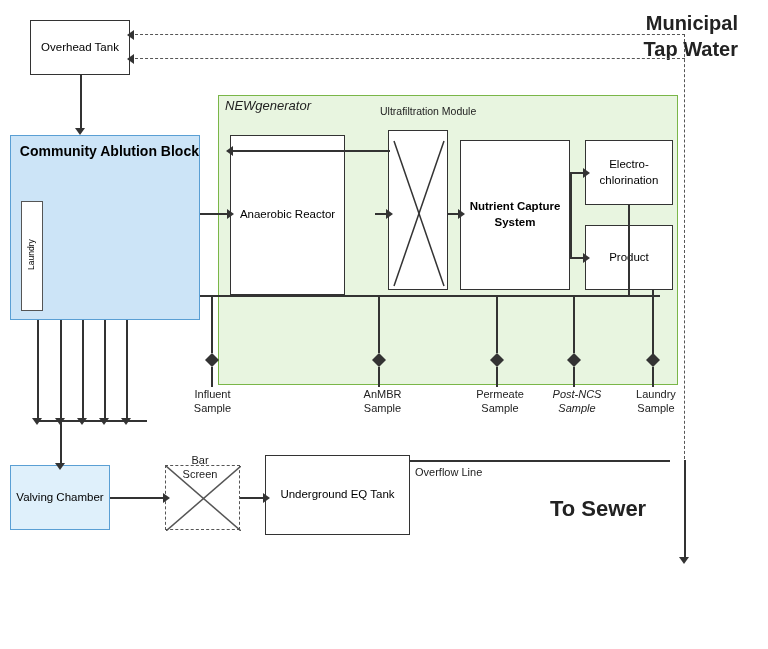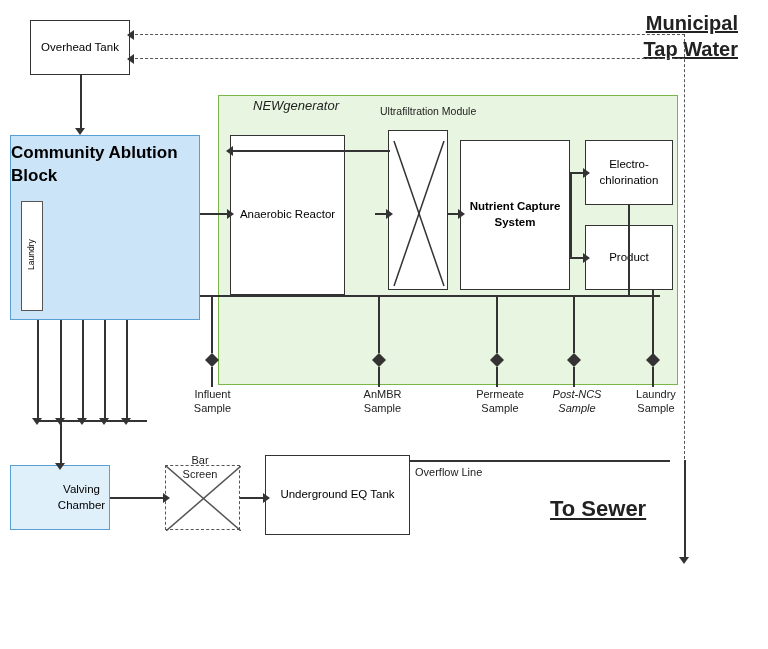--- a/index.html
+++ b/index.html
@@ -31,21 +31,20 @@
       line-height: 1.35;
       padding: 4px;
     }
     .box-blue {
       background: #cce4f7;
       border-color: #5a9fd4;
     }
     .box-light-blue {
       background: #dff0fb;
       border-color: #5a9fd4;
-      padding-left: 47px;
     }
     .box-green-region {
       position: absolute;
       background: #e8f5e0;
       border: 1.5px solid #7ab648;
     }
     
     .line-h {
       position: absolute;
       height: 1.5px;
@@ -91,21 +90,20 @@
     .label-text {
       position: absolute;
       font-size: 11px;
       color: #222;
       text-align: center;
       line-height: 1.3;
     }
     .label-large {
       font-size: 18px;
       font-weight: bold;
-      text-decoration: underline;
     }
     
     .valve {
       position: absolute;
       width: 14px;
       height: 14px;
     }
     .valve svg {
       width: 100%;
       height: 100%;
@@ -144,34 +142,34 @@
 
   <div class="line-dashed-h" style="left:130px; top:58px; width:555px;"></div>
   <div class="arrow-left" style="left:127px; top:54px;"></div>
 
   <div class="line-dashed-v" style="left:684px; top:34px; height:430px;"></div>
 
   <div class="line-v" style="left:80px; top:75px; height:55px;"></div>
   <div class="arrow-down" style="left:75px; top:128px;"></div>
 
   <div class="box box-blue" style="left:10px; top:135px; width:190px; height:185px;">
-    <span style="position:absolute; top:6px; left:0; right:0; text-align:left; font-weight:bold; font-size:17px;">Community Ablution Block</span>
+    <span style="position:absolute; top:6px; left:0; right:0; text-align:right; font-weight:bold; font-size:14px;">Community Ablution Block</span>
 
     <div style="position:absolute; bottom:8px; left:10px; display:flex; gap:4px; height:110px;">
       <div class="sub-box" style="width:22px; height:110px; border:1px solid #555; background:#fff; font-size:8.5px; display:flex; align-items:center; justify-content:center; writing-mode:vertical-rl; transform:rotate(180deg);">Toilets</div>
       <div class="sub-box" style="width:22px; height:110px; border:1px solid #555; background:#fff; font-size:8.5px; display:flex; align-items:center; justify-content:center; writing-mode:vertical-rl; transform:rotate(180deg);">Urinals</div>
       <div class="sub-box" style="width:22px; height:110px; border:1px solid #555; background:#fff; font-size:8.5px; display:flex; align-items:center; justify-content:center; writing-mode:vertical-rl; transform:rotate(180deg);">Hand wash</div>
       <div class="sub-box" style="width:22px; height:110px; border:1px solid #555; background:#fff; font-size:8.5px; display:flex; align-items:center; justify-content:center; writing-mode:vertical-rl; transform:rotate(180deg);">Showers</div>
       <div class="sub-box" style="width:22px; height:110px; border:1px solid #555; background:#fff; font-size:8.5px; display:flex; align-items:center; justify-content:center; writing-mode:vertical-rl; transform:rotate(180deg);">Laundry</div>
     </div>
   </div>
 
   <div class="box-green-region" style="left:218px; top:95px; width:460px; height:290px;">
   </div>
-  <div class="label-text" style="left:225px; top:98px; font-size:13px; font-style:italic;margin-left:28px;">
+  <div class="label-text" style="left:225px; top:98px; font-size:13px; font-style:italic;">
     <span>NEWgenerator</span>
   </div>
 
   <div class="label-text" style="left:380px; top:105px; font-size:10.5px; text-align:right;">
     <span>Ultrafiltration
 Module</span>
   </div>
 
   <div class="box" style="left:230px; top:135px; width:115px; height:160px;">
     <span>Anaerobic Reactor</span>

